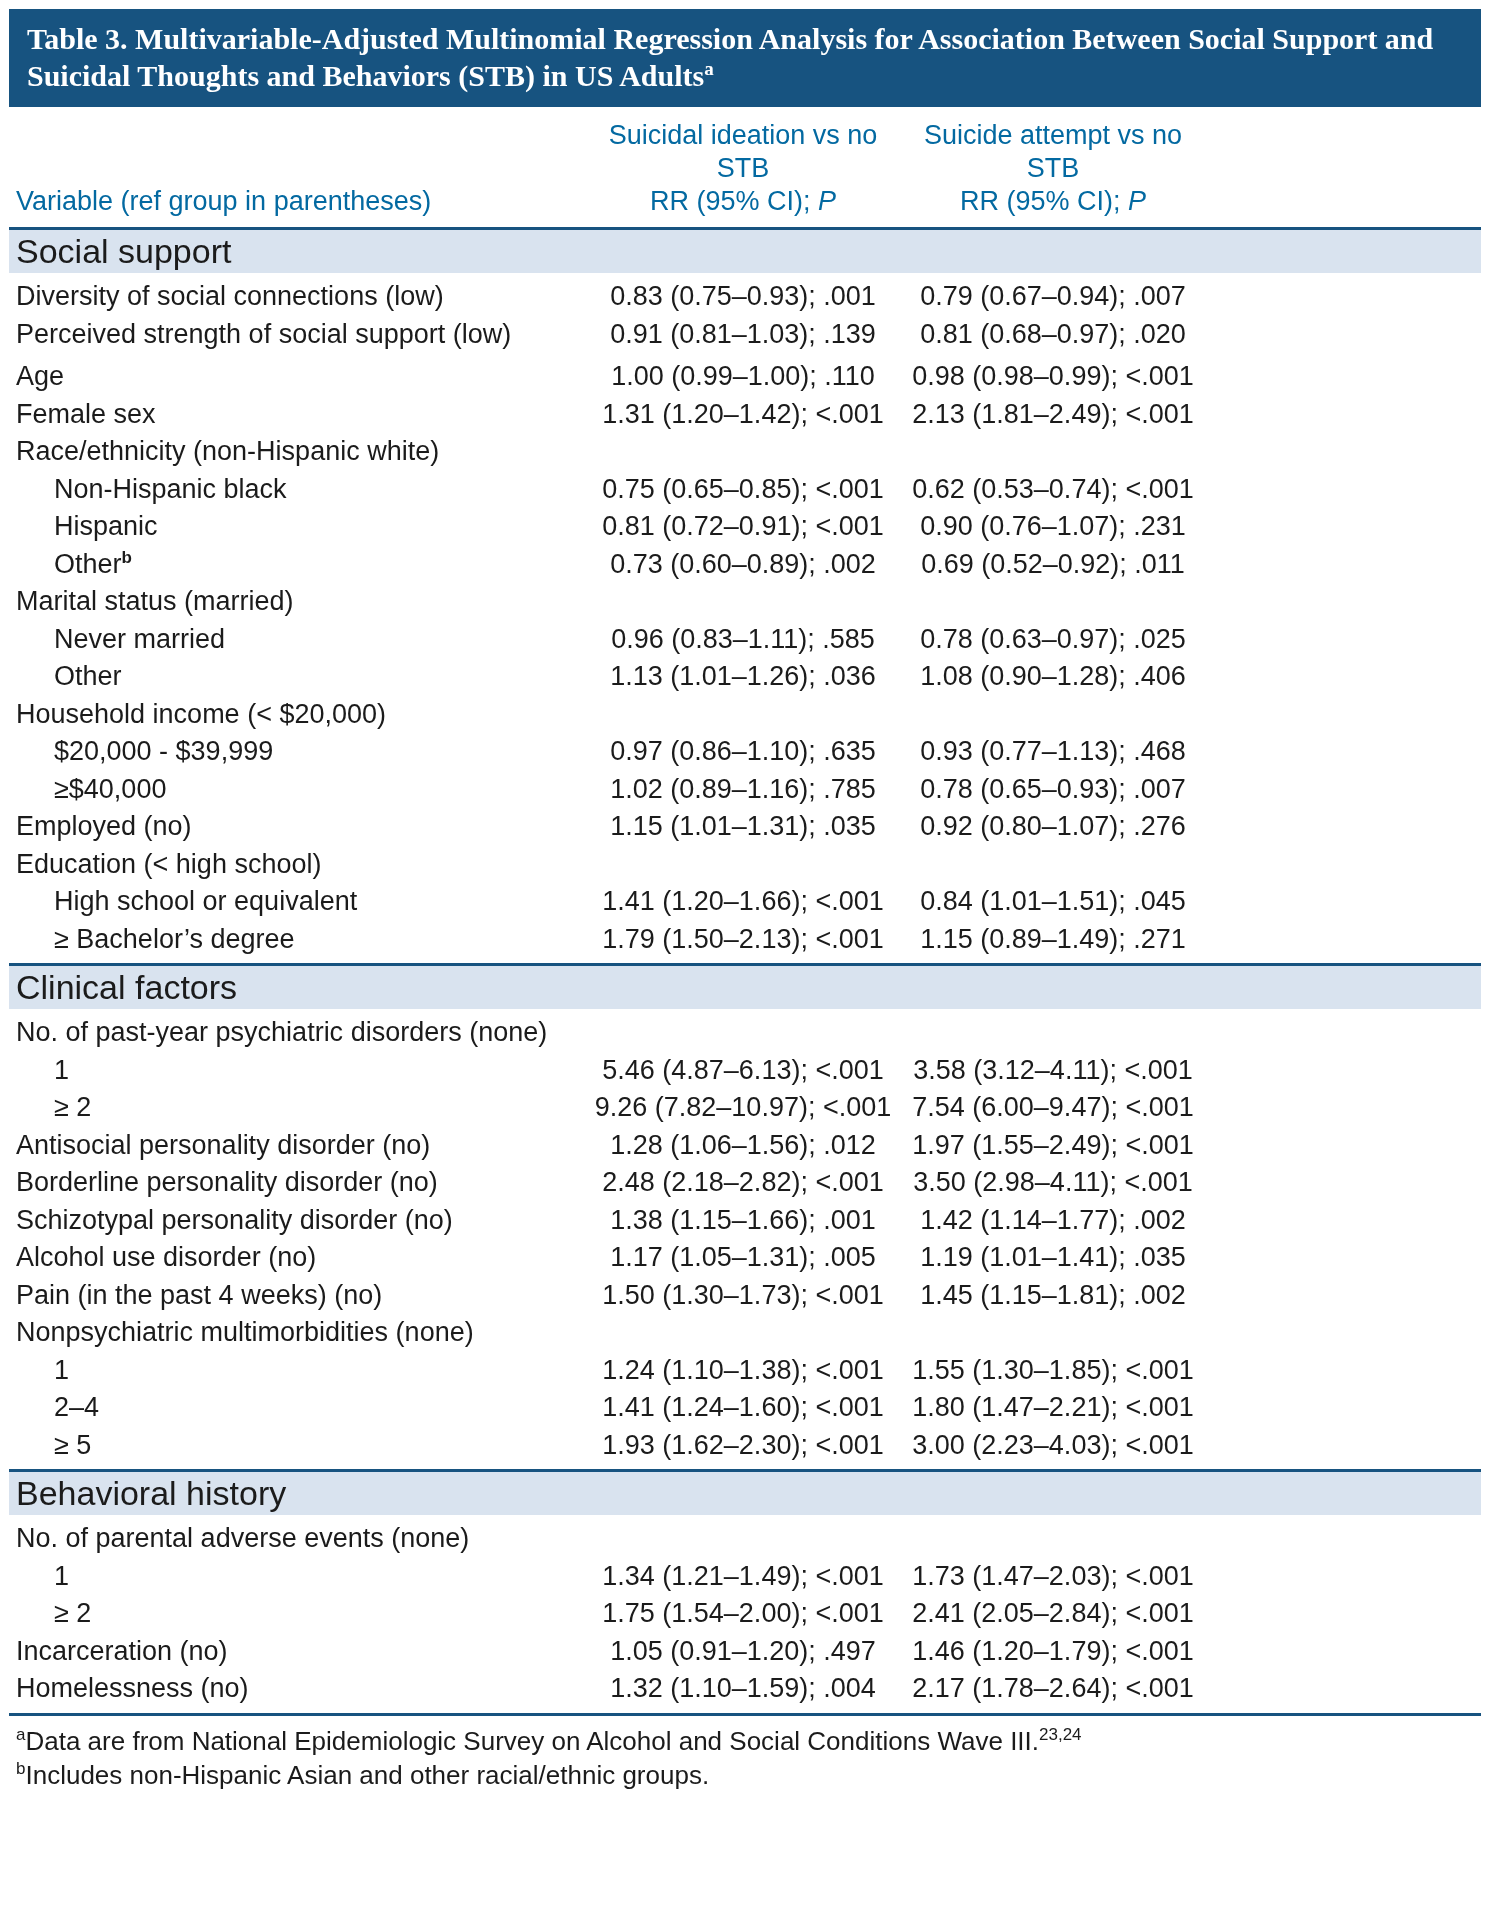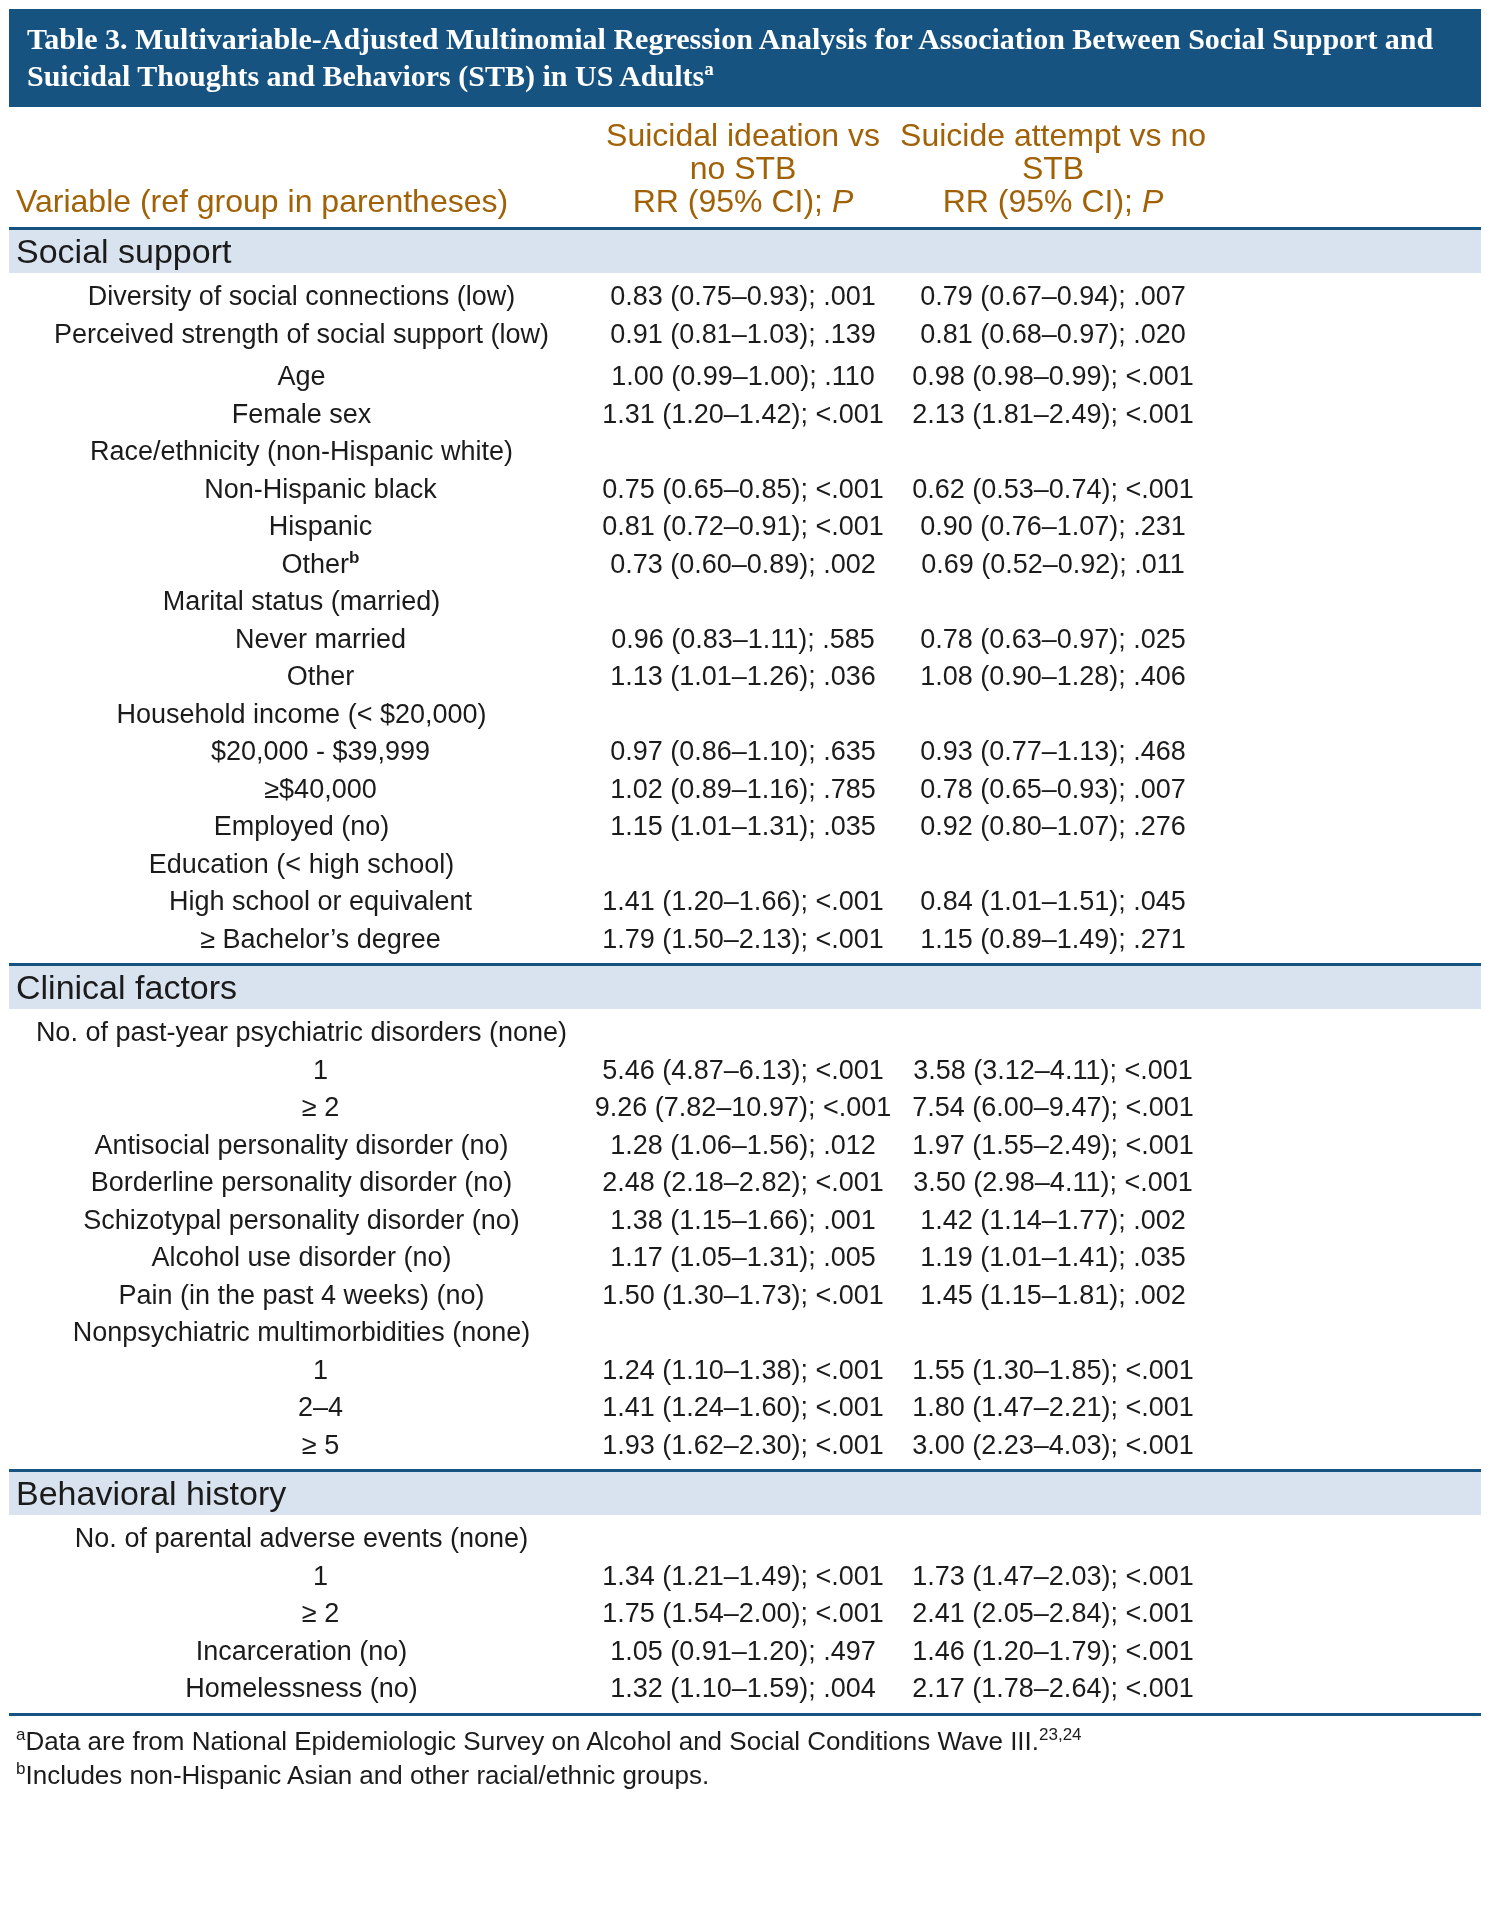--- a/index.html
+++ b/index.html
@@ -26,33 +26,33 @@
   .title-bar sup { font-size: 19px; vertical-align: super; line-height: 0; }
 
   
   table { width: 100%; border-collapse: collapse; table-layout: fixed; }
   col.c-var { width: 578px; }
   col.c-1   { width: 312px; }
   col.c-2   { width: 308px; }
 
   thead th {
     font-weight: 400;
-    font-size: 32px;
+    font-size: 27px;
     line-height: 33px;
     vertical-align: bottom;
     padding: 12px 0 9px 0;
     border-bottom: 3px solid var(--navy, #175380);
-    color: #a16207;
+    color: #0369a1;
   }
   thead th.var { text-align: left; padding-left: 7px; }
   thead th.num { text-align: center; }
   thead i.p-ital { font-style: italic; }
 
   tbody td { font-size: 27px; line-height: 37.5px; vertical-align: middle; }
-  td.label { text-align: center; padding-left: 7px; }
+  td.label { text-align: left; padding-left: 7px; }
   td.label.indent { padding-left: 45px; }
   td.label sup { font-size: 17px; vertical-align: super; line-height: 0; font-weight: 700; }
   td.val { text-align: center; white-space: nowrap; }
 
   tr.band td {
     background: var(--band, #d9e3ef);
     border-top: 3px solid var(--navy, #175380);
     font-size: 34px;
     line-height: 30px;
     padding: 6px 0 7px 7px;

